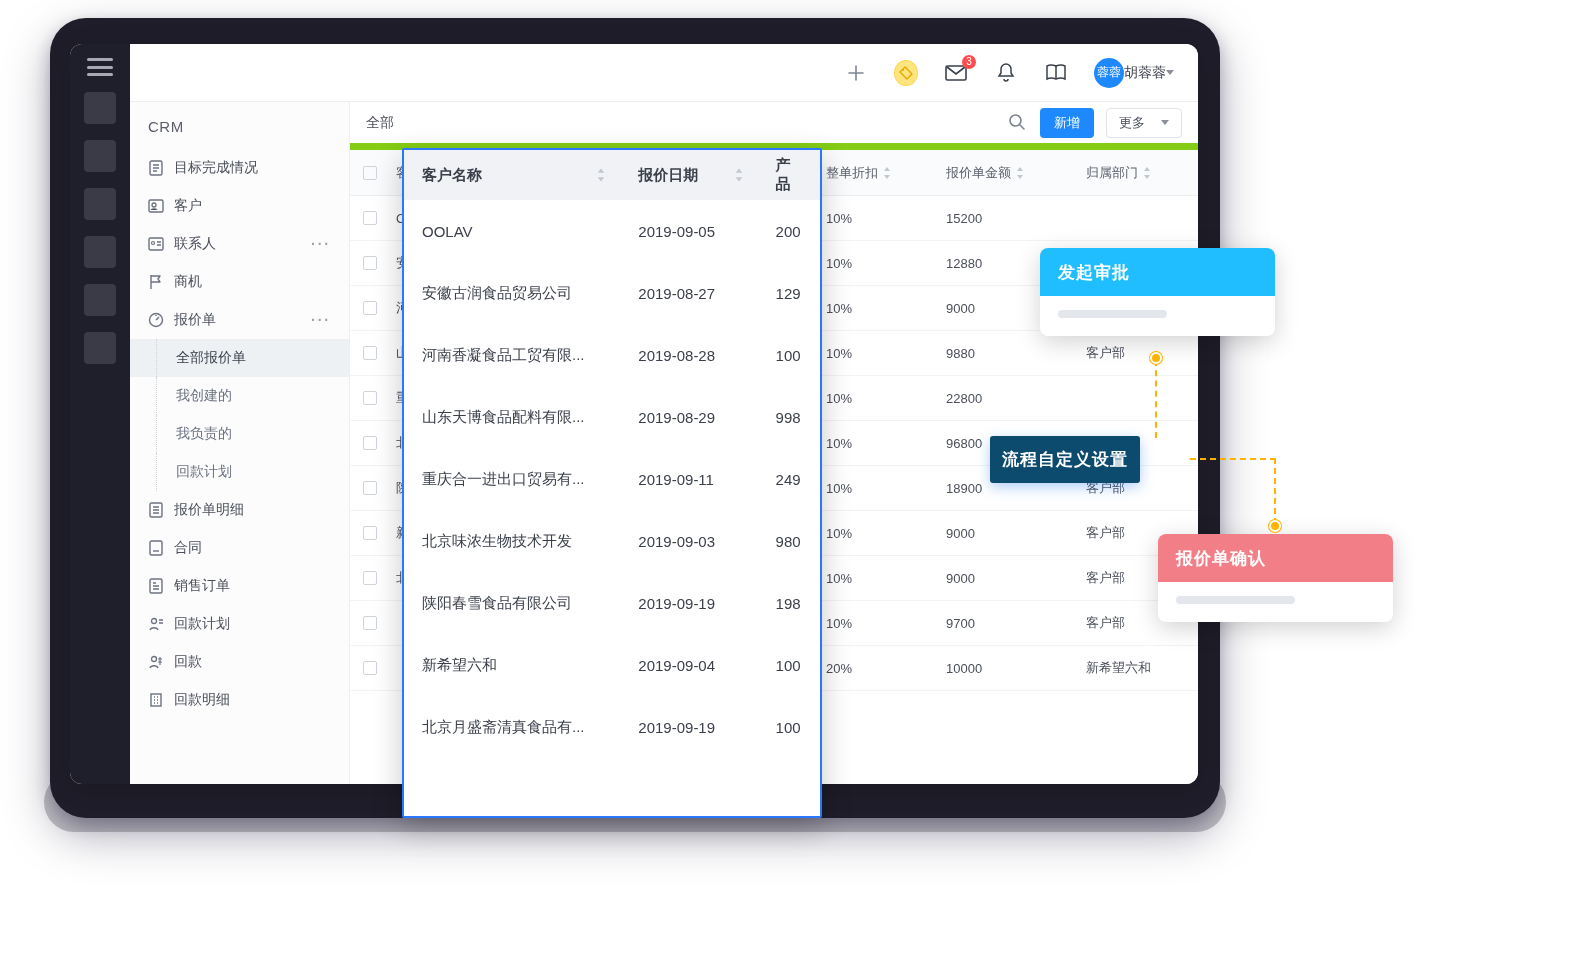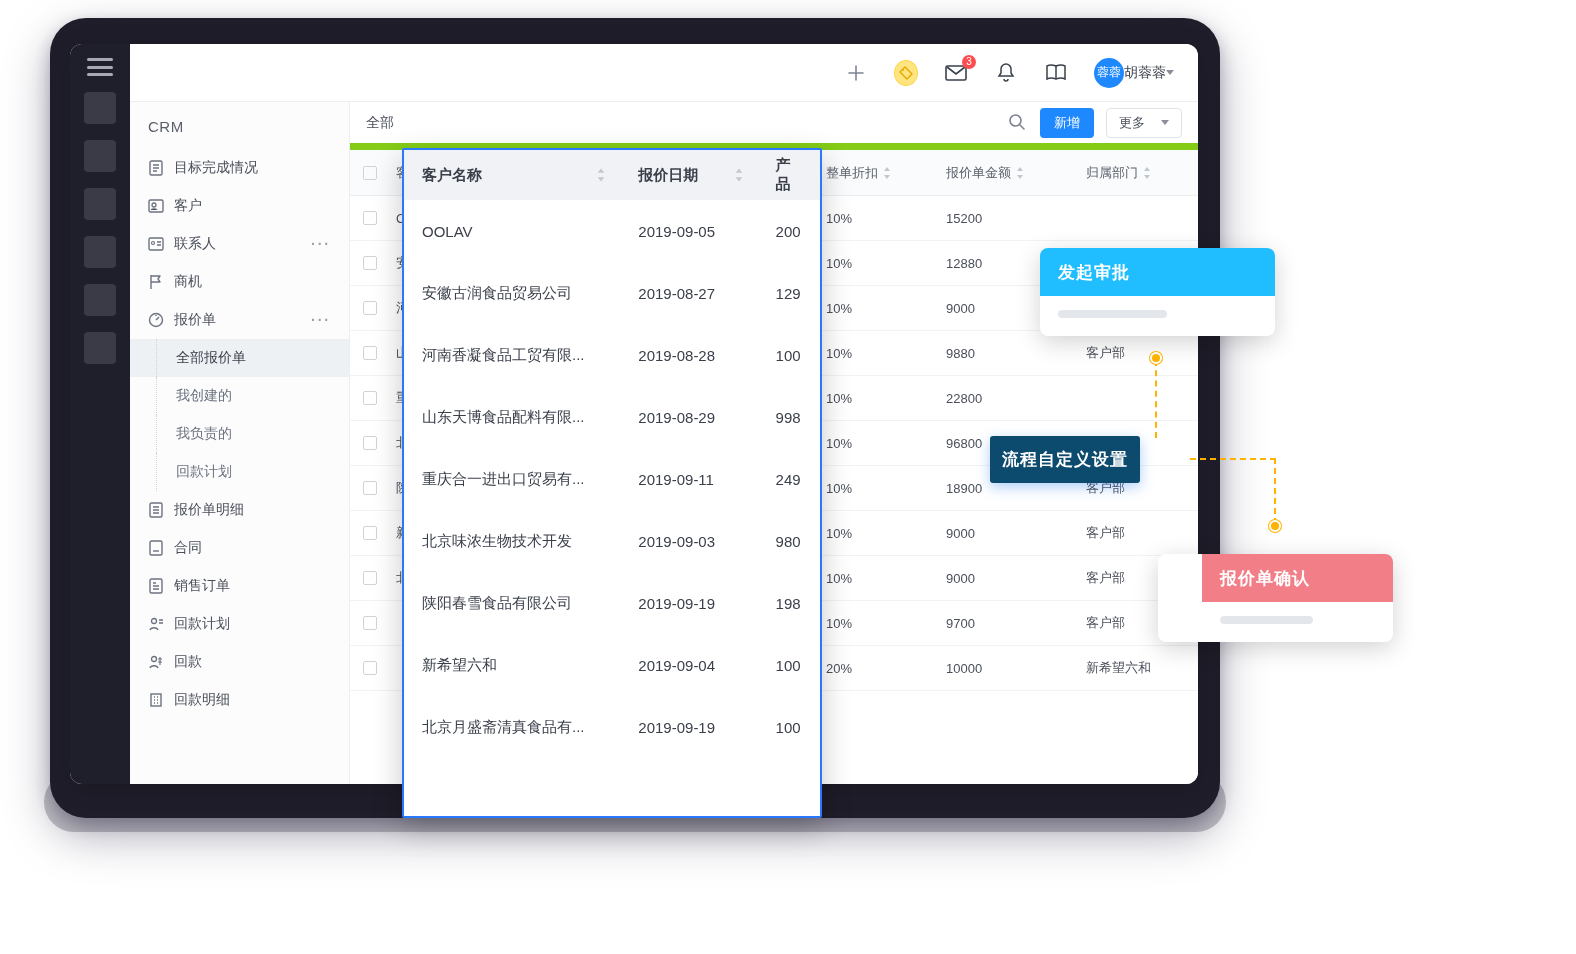--- a/index.html
+++ b/index.html
@@ -492,21 +492,21 @@
 
 <div class="wfcard blue" style="left:1040px; top:248px;">
   <div class="head">发起审批</div>
   <div class="body">
       <div class="bar" style="width:55%"></div>
     </div>
 </div>
 
 <div class="centerlabel" style="left:990px; top:436px;">流程自定义设置</div>
 
-<div class="wfcard red" style="left:1158px; top:554px;padding-left:44px;">
+<div class="wfcard red" style="left:1158px; top:534px;">
   <div class="head">报价单确认</div>
   <div class="body">
       <div class="bar" style="width:60%"></div>
     </div>
 </div>
 
 <div class="wfnode" style="left:1150px; top:352px;"></div>
 <div class="wfnode" style="left:1269px; top:520px;"></div>
 <div class="wfline" style="left:1155px; top:360px; height:78px; border-left:2px dashed #ffb300;"></div>
 <div class="wfline" style="left:1190px; top:458px; width:86px; border-top:2px dashed #ffb300;"></div>

